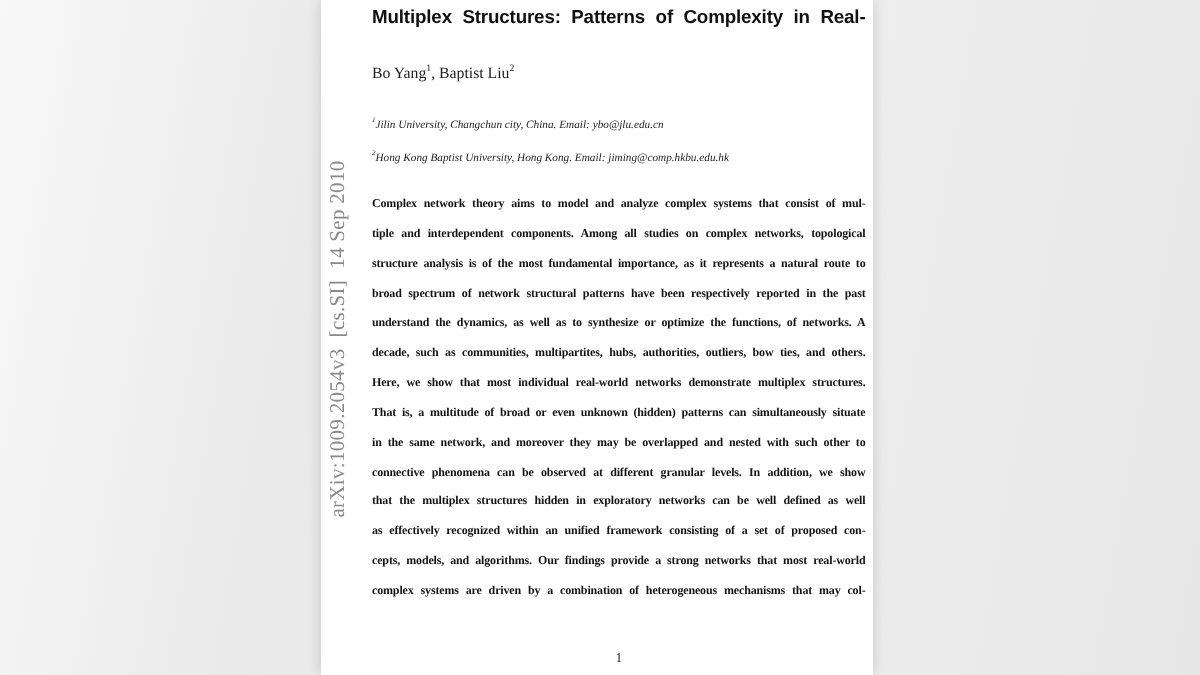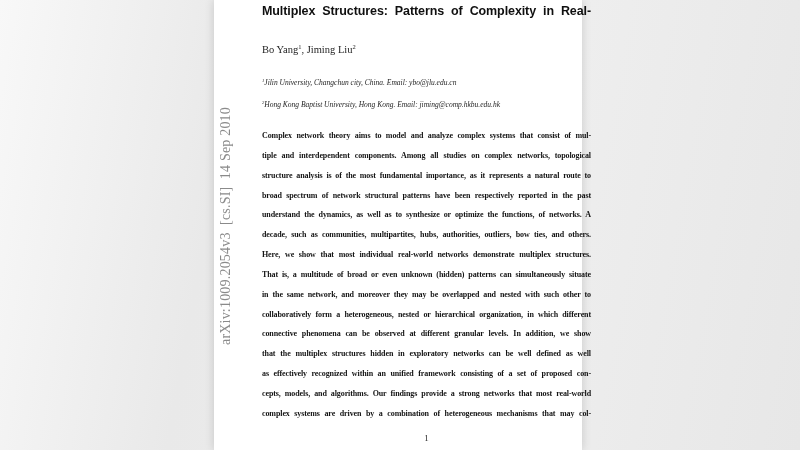--- a/index.html
+++ b/index.html
@@ -16,21 +16,21 @@
     box-shadow: 0 0 9px rgba(0,0,0,0.16);
   }
   .watermark {
     position: absolute; left: 12px; top: 226px;
     transform: translate(-50%, -50%) rotate(-90deg);
     white-space: pre;
     font-family: "Liberation Serif", serif;
     font-size: 14px; letter-spacing: 0.2px;
     color: #8a8a8a;
   }
-  .content { position: absolute; left: 48px; top: 0; width: 329px; height: 448px; }
+  .content { position: absolute; left: 34px; top: 0; width: 329px; height: 448px; }
   .title {
     position: absolute; top: 1px; left: 0; right: 0;
     font-family: "Liberation Sans", sans-serif;
     font-weight: bold; font-size: 12.5px; line-height: 20px;
     letter-spacing: -0.1px; color: #101010;
   }
   .justify-all { text-align: justify; text-align-last: justify; }
   .authors {
     position: absolute; top: 44px; left: 0;
     font-size: 10.5px; color: #1d1d1d;
@@ -63,37 +63,36 @@
   <div class="page">
 
     <div class="watermark">arXiv:1009.2054v3  [cs.SI]  14 Sep 2010</div>
 
     <div class="content">
 
       <div class="title">
         <div class="justify-all">Multiplex Structures: Patterns of Complexity in Real-</div>
       </div>
 
-      <div class="authors"><span>Bo Yang</span><sup>1</sup><span>, </span><span>Jiming Liu</span><sup>2</sup></div>
+      <div class="authors"><span>Bo Yang</span><sup>1</sup><span>, </span><span>Baptist Liu</span><sup>2</sup></div>
 
       <div class="affil affil-1"><sup>1</sup><span>Jilin University, Changchun city, China. Email: ybo@jlu.edu.cn</span></div>
 
       <div class="affil affil-2"><sup>2</sup><span>Hong Kong Baptist University, Hong Kong. Email: jiming@comp.hkbu.edu.hk</span></div>
 
       <div class="abstract">
         <div class="abs-line">Complex network theory aims to model and analyze complex systems that consist of mul-</div>
         <div class="abs-line">tiple and interdependent components. Among all studies on complex networks, topological</div>
         <div class="abs-line">structure analysis is of the most fundamental importance, as it represents a natural route to</div>
         <div class="abs-line">broad spectrum of network structural patterns have been respectively reported in the past</div>
         <div class="abs-line">understand the dynamics, as well as to synthesize or optimize the functions, of networks. A</div>
         <div class="abs-line">decade, such as communities, multipartites, hubs, authorities, outliers, bow ties, and others.</div>
         <div class="abs-line">Here, we show that most individual real-world networks demonstrate multiplex structures.</div>
         <div class="abs-line">That is, a multitude of broad or even unknown (hidden) patterns can simultaneously situate</div>
         <div class="abs-line">in the same network, and moreover they may be overlapped and nested with such other to</div>
-        <div class="abs-line">collaboratively form a heterogeneous, nested or hierarchical organization, in which different</div>
         <div class="abs-line">connective phenomena can be observed at different granular levels. In addition, we show</div>
         <div class="abs-line">that the multiplex structures hidden in exploratory networks can be well defined as well</div>
         <div class="abs-line">as effectively recognized within an unified framework consisting of a set of proposed con-</div>
         <div class="abs-line">cepts, models, and algorithms. Our findings provide a strong networks that most real-world</div>
         <div class="abs-line">complex systems are driven by a combination of heterogeneous mechanisms that may col-</div>
       </div>
 
       <div class="pageno">1</div>
 
     </div>

